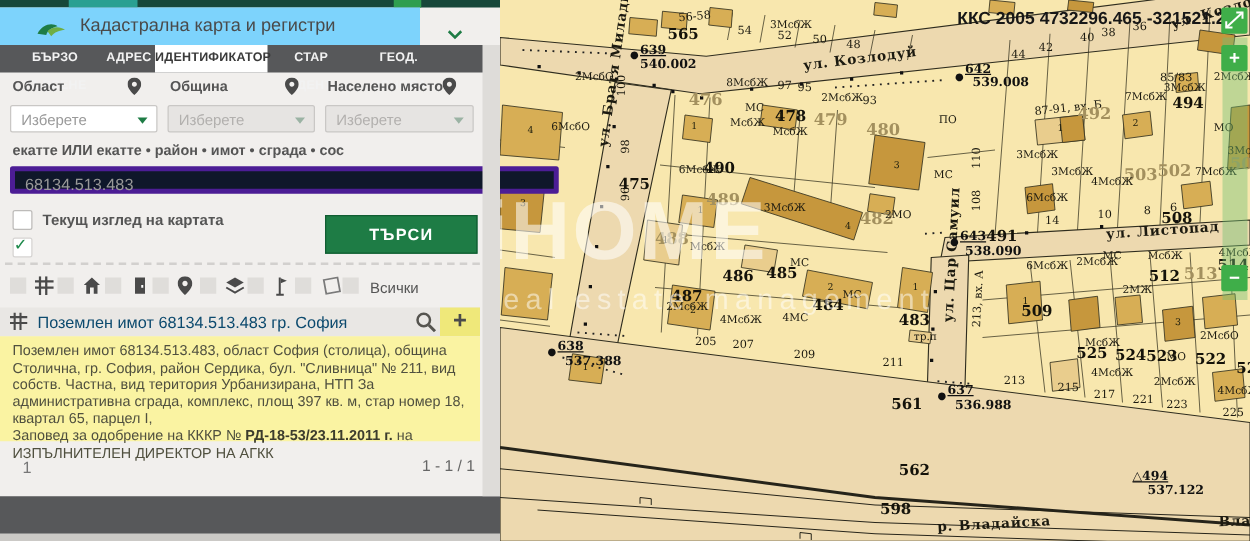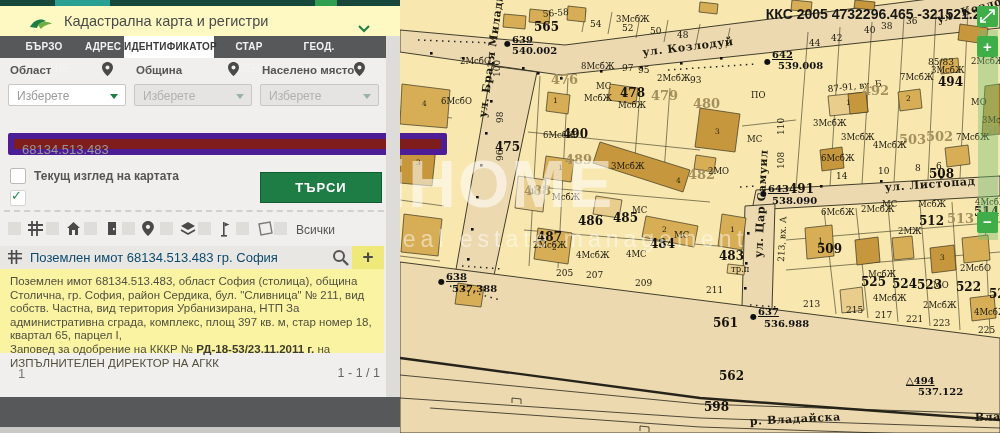--- a/index.html
+++ b/index.html
@@ -4,32 +4,32 @@
 <style>
   html,body{margin:0;padding:0;background:#fff;}
   #app{position:relative;width:1000px;height:433px;overflow:hidden;font-family:"Liberation Sans","DejaVu Sans",sans-serif;background:#eedbb2;}
   #panel{position:absolute;left:0;top:0;width:400px;height:433px;background:#f1efed;z-index:5;}
   .abs{position:absolute;}
   
   #topbar{left:0;top:0;width:400px;height:6px;background:#17473a;}
   #topbar .seg1{left:55px;top:0;width:55px;height:6px;background:#2aa092;}
   #topbar .seg2{left:315px;top:0;width:22px;height:6px;background:#2f9e4f;}
   
-  #hdr{left:0;top:6px;width:400px;height:30px;background:#fef9c3;}
+  #hdr{left:0;top:6px;width:336px;height:30px;background:#7dd3fc;}
   #hdr .title{left:64px;top:7px;font-size:14.5px;color:#4a4a4a;}
   
   #tabs{left:0;top:36px;width:400px;height:22px;background:#57585a;}
   .tab{position:absolute;top:0;height:22px;line-height:22px;text-align:center;font-size:10px;font-weight:bold;color:#f2f2f2;letter-spacing:.2px;cursor:pointer;}
   .tab.active{background:#ffffff;color:#3a3a3a;}
   .flabel{font-size:11.5px;font-weight:bold;color:#555;}
   .select{position:absolute;height:22px;background:#fff;border:1px solid #c9c7c5;border-radius:2px;font-size:12px;color:#9a9a9a;line-height:22px;padding-left:8px;box-sizing:border-box;}
   .select.disabled{background:#e6e4e2;color:#b2b0ae;}
   .chev{position:absolute;right:7px;top:9px;width:0;height:0;border-left:4px solid transparent;border-right:4px solid transparent;border-top:5px solid #1e7c45;}
   .select.disabled .chev{border-top-color:#9bb3a4;}
-  #idinput{left:8px;top:133px;width:439px;height:22px;background:#7f1d1d;border:6px solid #4c1d95;border-radius:2px;font-size:13px;color:#999;line-height:22px;padding-left:8px;box-sizing:border-box;}
+  #idinput{left:8px;top:133px;width:439px;height:22px;background:#0f172a;border:4px solid #4c1d95;border-radius:2px;font-size:13px;color:#999;line-height:22px;padding-left:8px;box-sizing:border-box;}
   .cbox{position:absolute;width:14px;height:14px;background:#fff;border:1px solid #bdbbb9;border-radius:2px;}
   .cblabel{position:absolute;font-size:12px;font-weight:bold;color:#555;text-align:right;}
   .checkmark{position:absolute;font-size:13px;font-weight:bold;color:#1f8a4c;}
   #searchbtn{left:260px;top:172px;width:120px;height:29px;background:#1e7c45;border:1px solid #115c32;color:#fff;font-size:13px;font-weight:bold;letter-spacing:1px;text-align:center;line-height:29px;cursor:pointer;}
   #dash{left:4px;top:210px;width:390px;border-top:2px dashed #d2d0ce;}
   .tsq{position:absolute;top:222px;width:13px;height:13px;background:#dfddda;}
   .ticon{position:absolute;top:221px;width:16px;height:16px;color:#4a4a4a;}
   #alllabel{position:absolute;left:296px;top:223px;font-size:12px;color:#555;}
   #resultrow{left:0;top:246px;width:384px;height:23px;background:#e9e7e4;}
   #resultrow .rtitle{left:30px;top:4px;font-size:13px;color:#0c4a6e;}
@@ -104,20 +104,21 @@
           <path d="M5.5,0 C2.4,0 0,2.4 0,5.4 C0,9.4 5.5,14 5.5,14 C5.5,14 11,9.4 11,5.4 C11,2.4 8.6,0 5.5,0 Z M5.5,7.4 C4.4,7.4 3.5,6.5 3.5,5.4 C3.5,4.3 4.4,3.4 5.5,3.4 C6.6,3.4 7.5,4.3 7.5,5.4 C7.5,6.5 6.6,7.4 5.5,7.4 Z" fill="#4a4a4a"></path>
         </svg></span>
     <span class="abs" style="left:354px;top:62px;"><svg width="11" height="14" viewBox="0 0 11 14">
           <path d="M5.5,0 C2.4,0 0,2.4 0,5.4 C0,9.4 5.5,14 5.5,14 C5.5,14 11,9.4 11,5.4 C11,2.4 8.6,0 5.5,0 Z M5.5,7.4 C4.4,7.4 3.5,6.5 3.5,5.4 C3.5,4.3 4.4,3.4 5.5,3.4 C6.6,3.4 7.5,4.3 7.5,5.4 C7.5,6.5 6.6,7.4 5.5,7.4 Z" fill="#4a4a4a"></path>
         </svg></span>
 
     <div class="select" style="left:8px;top:84px;width:118px;"><span>Изберете</span><span class="chev"></span></div>
     <div class="select disabled" style="left:134px;top:84px;width:118px;"><span>Изберете</span><span class="chev"></span></div>
     <div class="select disabled" style="left:260px;top:84px;width:119px;"><span>Изберете</span><span class="chev"></span></div>
 
+    <span class="abs flabel" style="left:10px;top:115px;">екатте ИЛИ екатте • район • имот • сграда • сос</span>
     <div id="idinput" class="abs">68134.513.483</div>
 
     <div class="cbox abs" style="left:10px;top:168px;"></div>
     <span class="cblabel" style="left:34px;top:169px;">Текущ изглед на картата</span>
     <div class="cbox abs" style="left:10px;top:190px;border-color:#d6d4d2;"></div>
     <span class="checkmark" style="left:11px;top:188px;">✓</span>
 
     <div id="searchbtn" class="abs">ТЪРСИ</div>
     <div id="dash" class="abs"></div>
 

